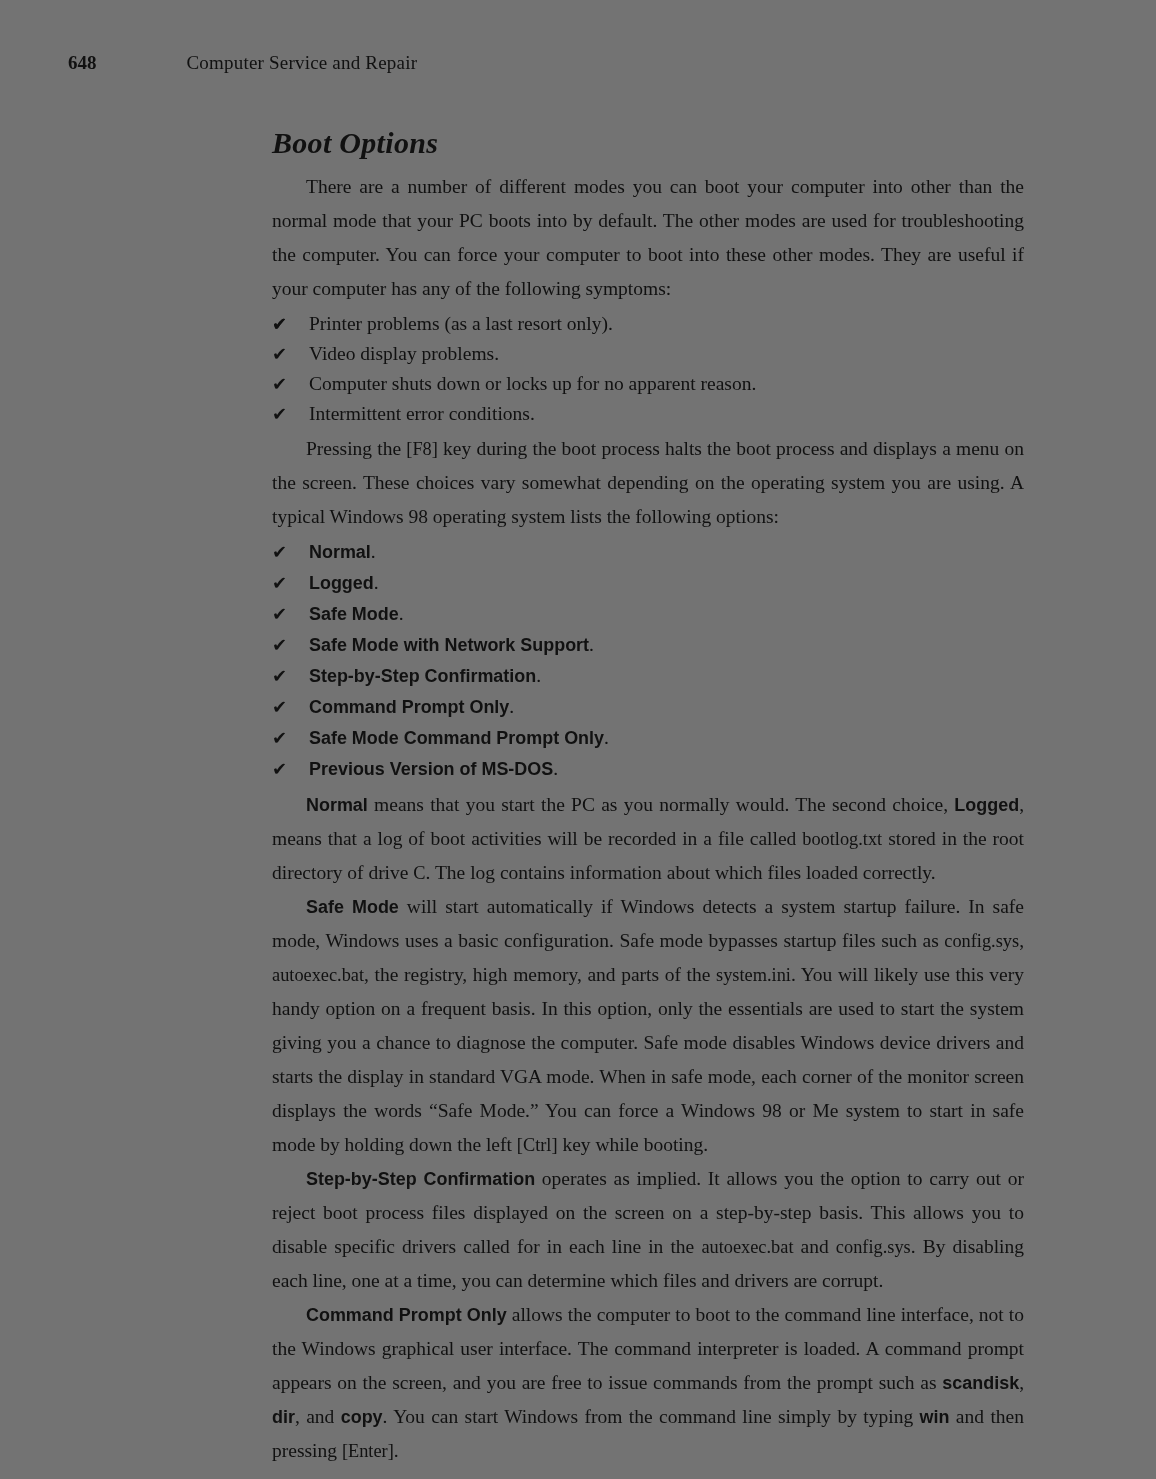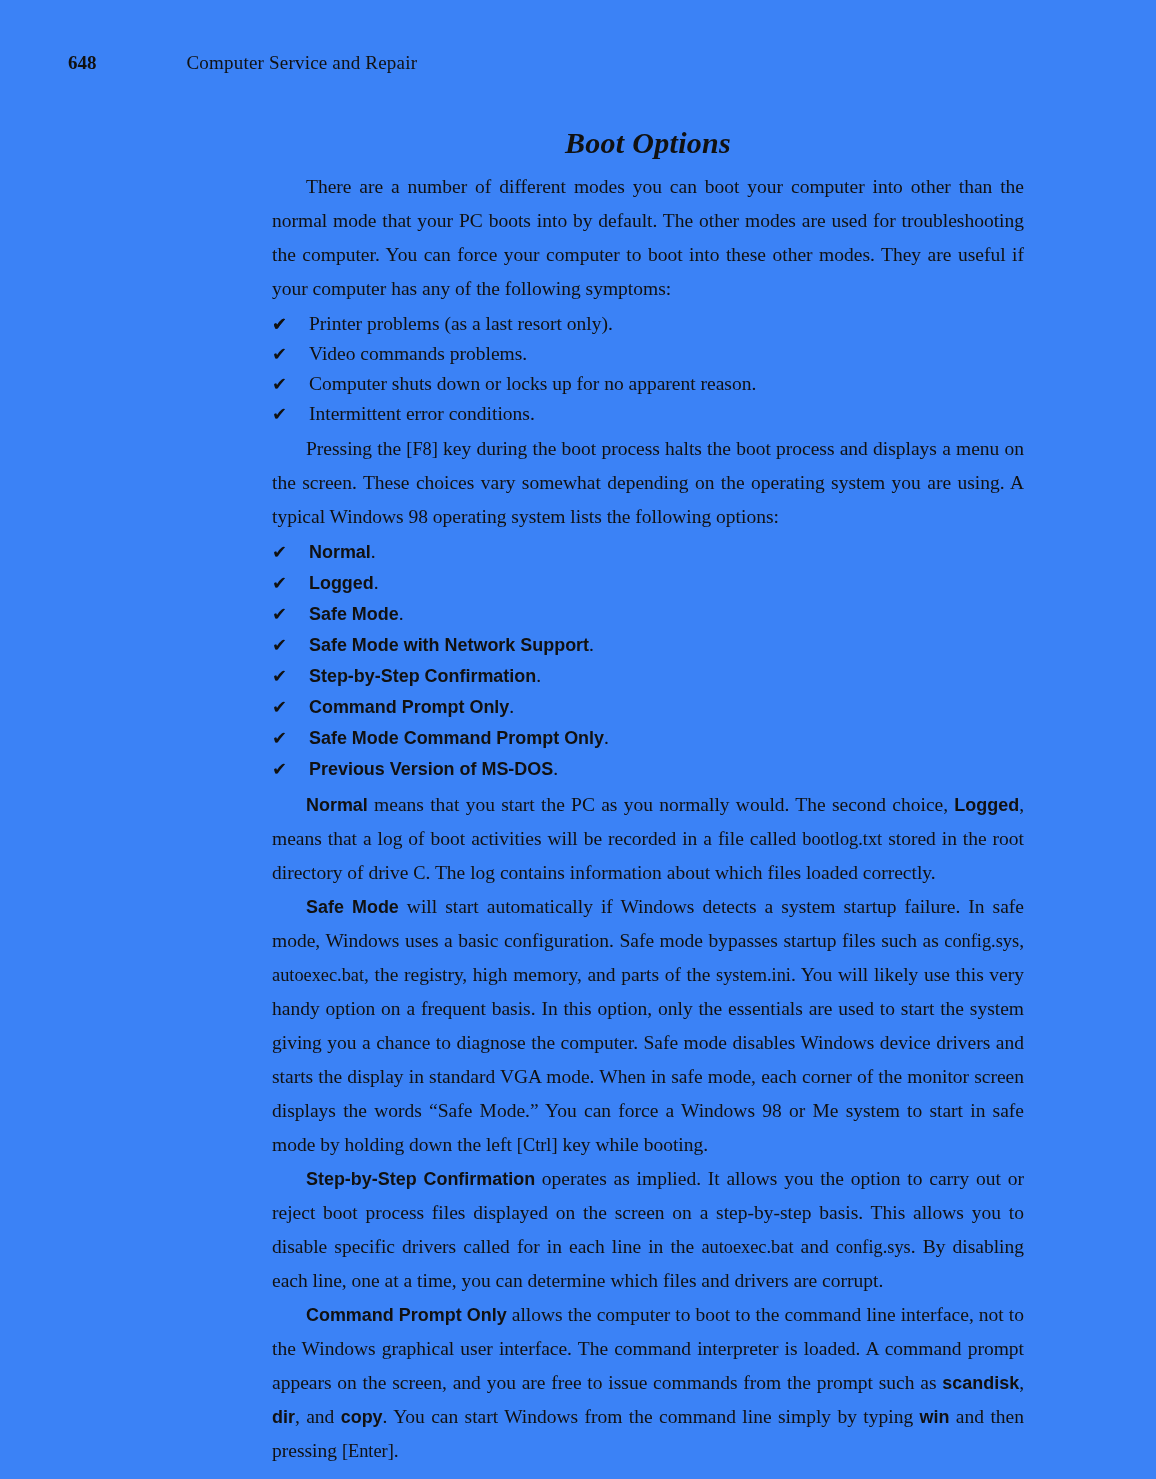--- a/index.html
+++ b/index.html
@@ -4,21 +4,21 @@
 <style>
   html, body {
     margin: 0;
     padding: 0;
     background: #ffffff;
   }
   .page {
     position: relative;
     width: 1156px;
     height: 1479px;
-    background: #3b82f6;
+    background: #737373;
     font-family: "Liberation Serif", serif;
     color: #111111;
     overflow: hidden;
     box-sizing: border-box;
   }
   .page-header {
     position: absolute;
     top: 52px;
     left: 68px;
     display: flex;
@@ -39,21 +39,20 @@
     top: 126px;
     width: 752px;
   }
   h1.title {
     margin: 0 0 10px 0;
     font-family: "Liberation Serif", serif;
     font-style: italic;
     font-weight: bold;
     font-size: 30px;
     letter-spacing: 0.3px;
-    text-align: center;
   }
   p.body-par {
     margin: 0;
     font-size: 19.5px;
     line-height: 34px;
     text-indent: 34px;
     text-align: justify;
   }
   ul.checklist {
     list-style: none;
@@ -105,21 +104,21 @@
     <ul class="checklist">
       <li>
         <span class="check">✔</span>
       </li>
       <li>
         <span class="check">✔</span>
         <span>Printer problems (as a last resort only).</span>
       </li>
       <li>
         <span class="check">✔</span>
-        <span>Video commands problems.</span>
+        <span>Video display problems.</span>
       </li>
       <li>
         <span class="check">✔</span>
         <span>Computer shuts down or locks up for no apparent reason.</span>
       </li>
       <li>
         <span class="check">✔</span>
         <span>Intermittent error conditions.</span>
       </li>
     </ul>

